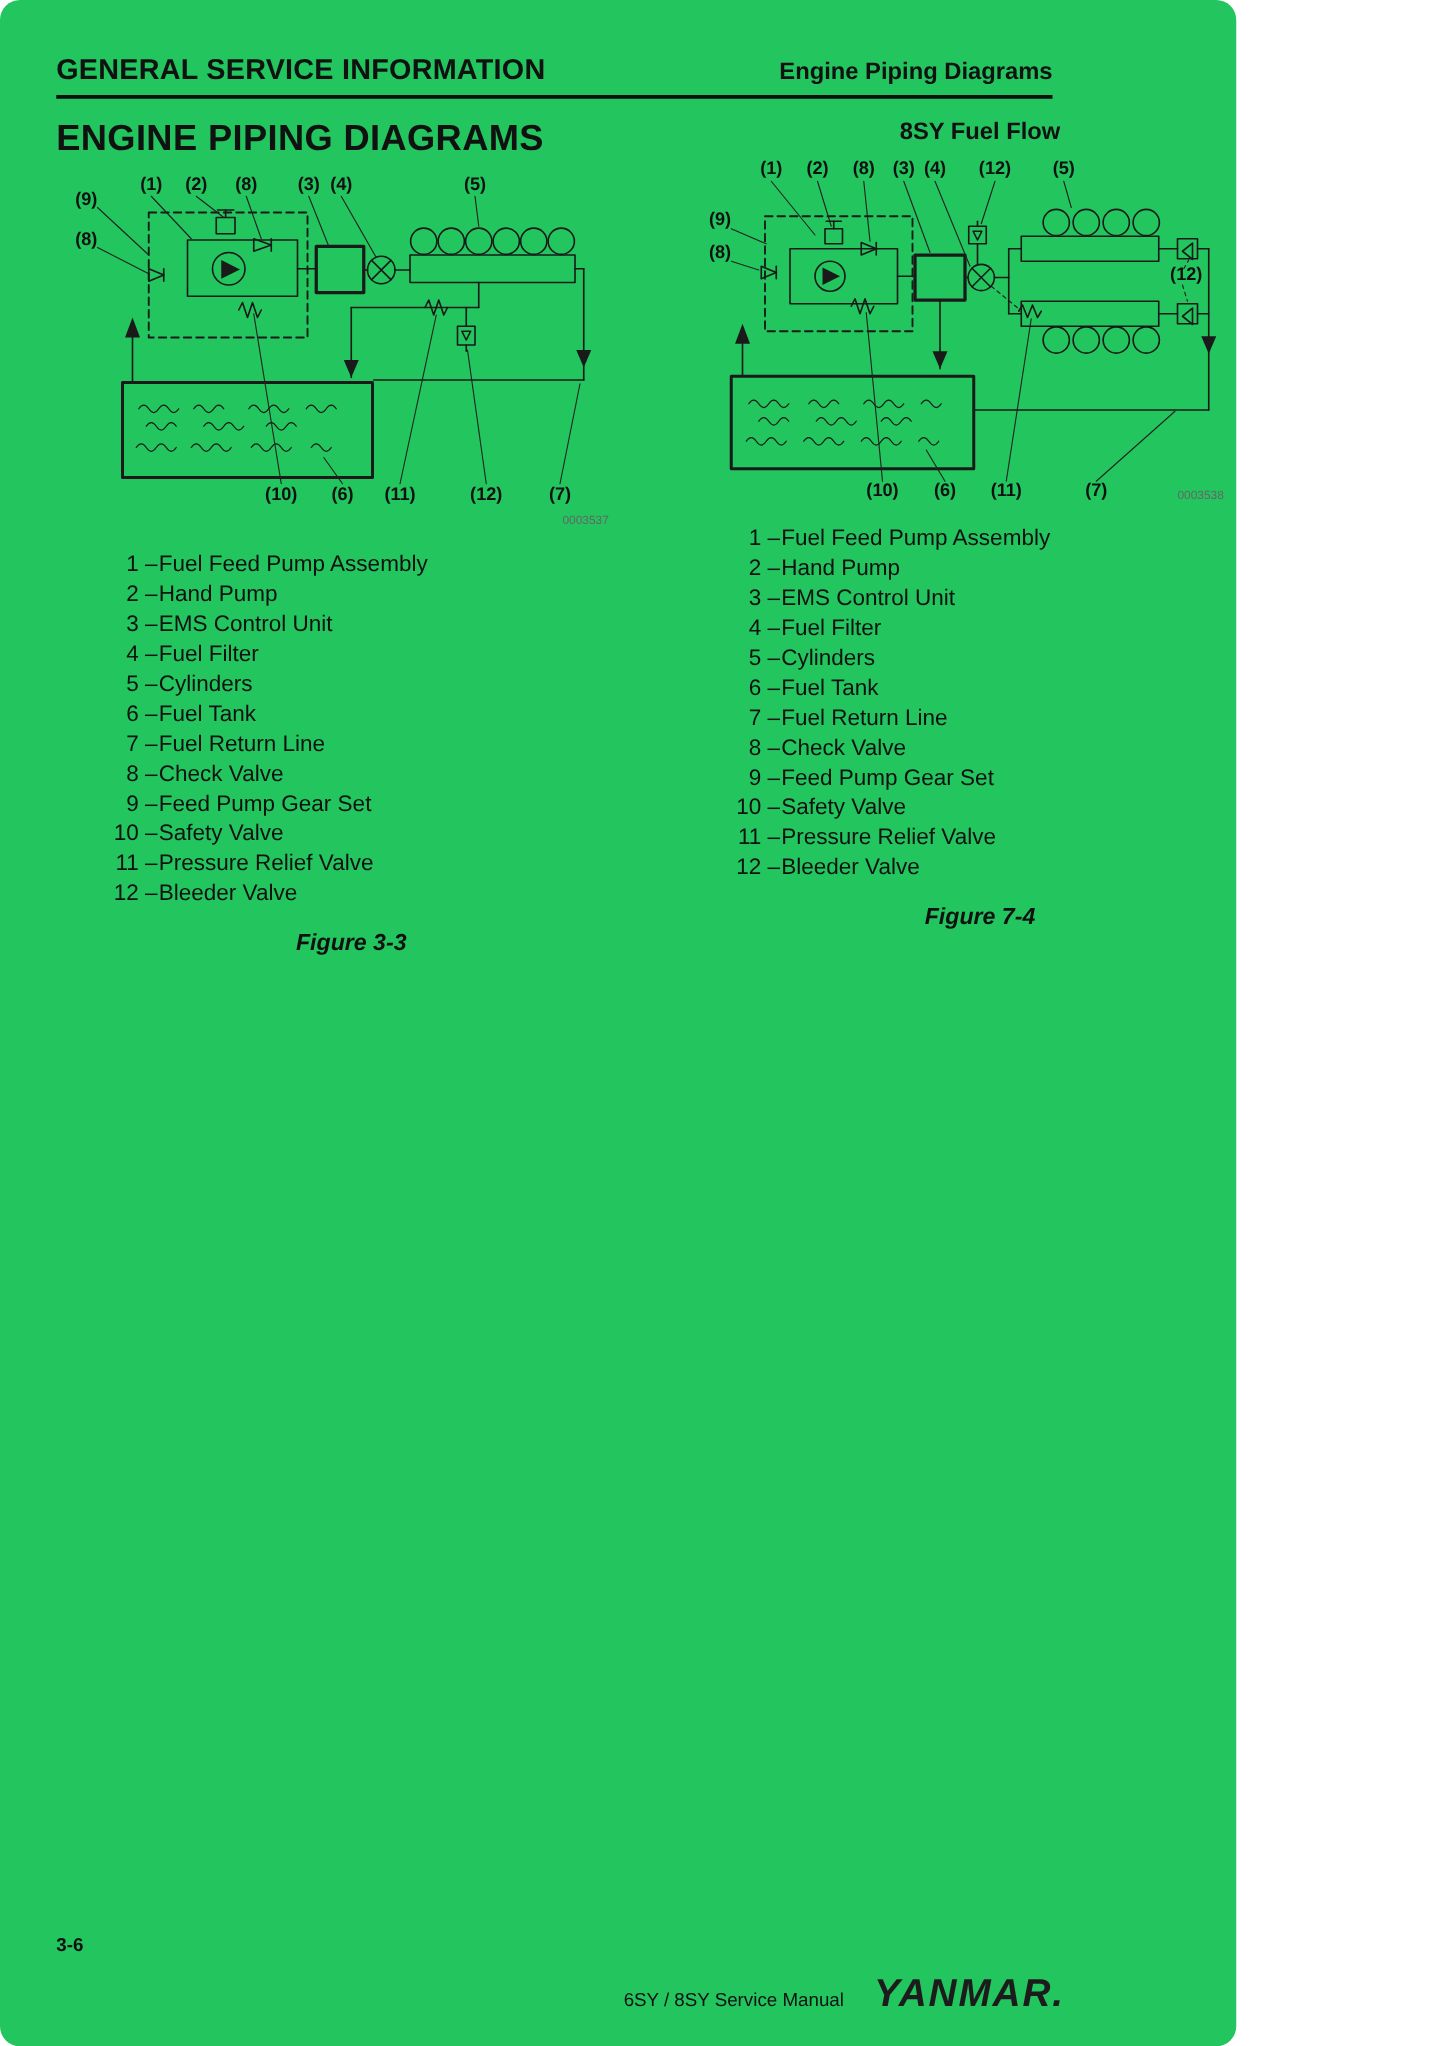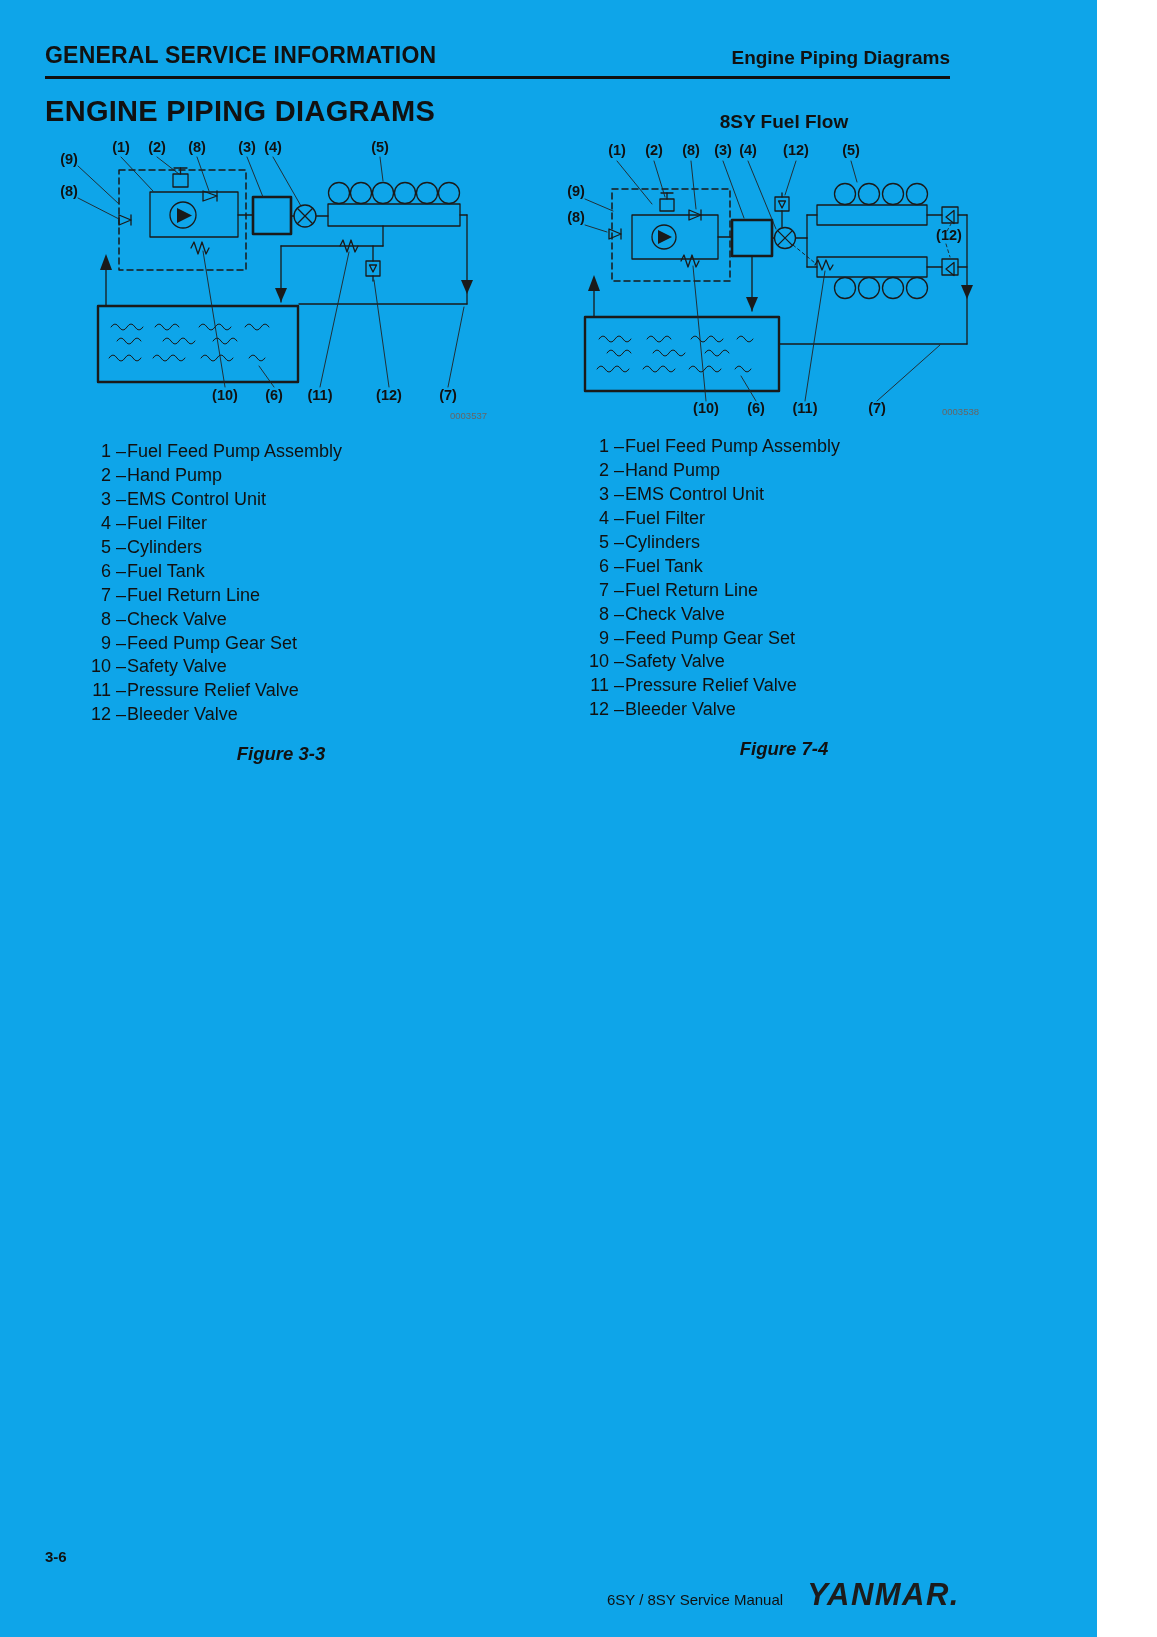--- a/index.html
+++ b/index.html
@@ -1,32 +1,32 @@
 <!DOCTYPE html>
 <html><head>
 <meta charset="utf-8">
 <style>
   html,body{margin:0;padding:0;background:#ffffff;}
-  .page{position:relative;width:1097px;height:1637px;background:#0ea5e9;overflow:hidden;
-        font-family:"Liberation Sans",sans-serif;color:#111;}
+  .page{position:relative;width:989px;height:1637px;background:#22c55e;overflow:hidden;
+        font-family:"Liberation Sans",sans-serif;color:#111;border-radius:16px;}
   .content{padding:42px 147px 0 45px;}
 
   header.pagehead{display:flex;justify-content:space-between;align-items:flex-end;}
   .hdr-left{font-size:23px;font-weight:bold;letter-spacing:.2px;}
   .hdr-right{font-size:19px;font-weight:bold;}
   .hdr-rule{border-top:3px solid #101010;margin-top:7px;height:0;}
 
   .columns{display:flex;gap:38px;margin-top:14px;}
   .col-left{width:472px;flex:0 0 auto;}
   .col-right{width:458px;flex:0 0 auto;}
 
   h1.page-title{font-size:29px;margin:2px 0 0 0;font-weight:bold;letter-spacing:.3px;}
   h2.fig-title{font-size:19px;font-weight:bold;text-align:center;margin:0;}
   .col-left h2.fig-title{margin-top:16px;}
-  .col-right h2.fig-title{margin-top:18px;}
+  .col-right h2.fig-title{margin-top:2px;}
 
   .diagram{margin-top:6px;}
   .diagram svg{display:block;}
   .col-left .diagram svg{margin-left:8px;}
   .col-right .diagram svg{margin-left:2px;}
 
   
   .diagram line,.diagram path,.diagram rect,.diagram circle,.diagram polygon{
     fill:none;stroke:#1a1a1a;stroke-width:1.3;stroke-linecap:round;stroke-linejoin:round;}
   .diagram .fl{fill:#1a1a1a;stroke:none;}

